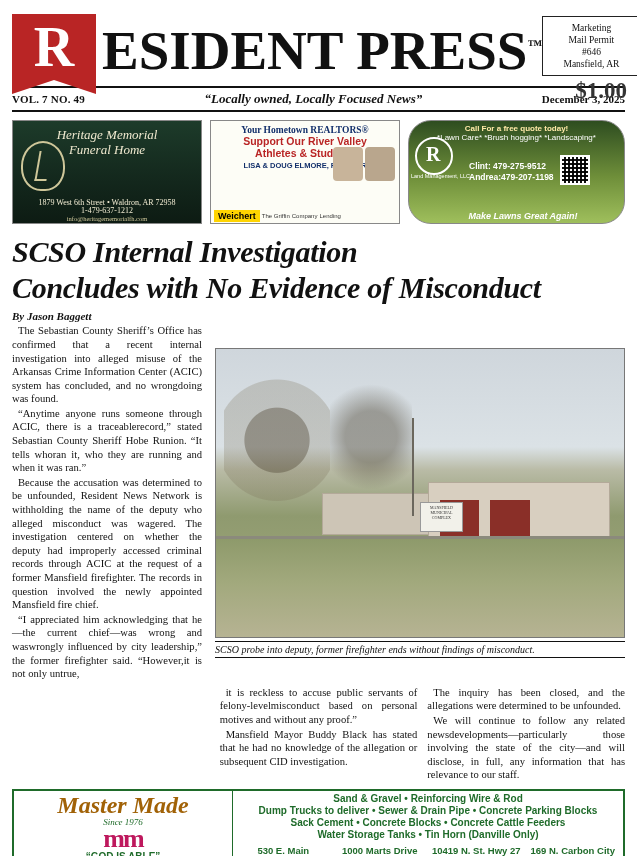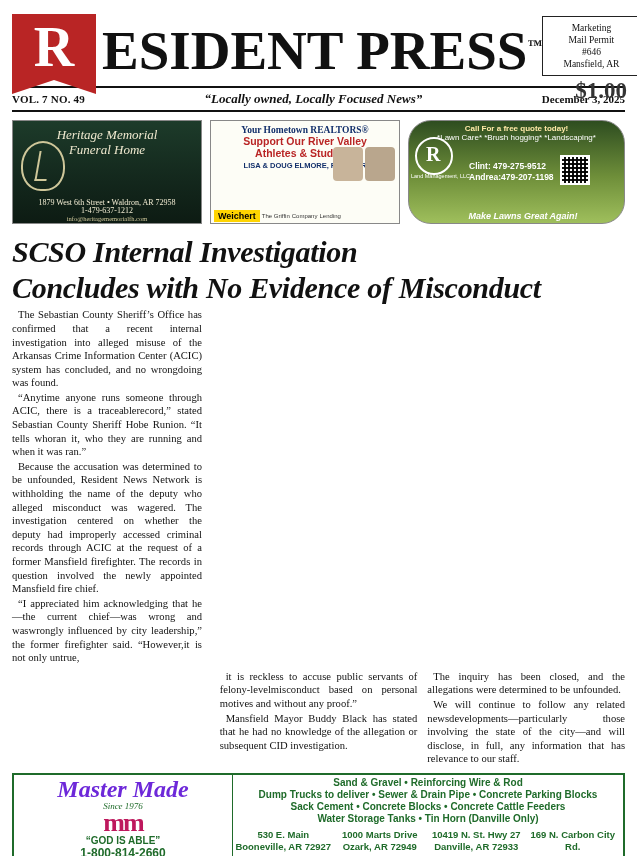--- a/index.html
+++ b/index.html
@@ -173,21 +173,21 @@
   .col3{flex:1 1 0;}
 
   
   .bottom-ad{
     margin:6px 12px 0 12px;border:2px solid #1f6b2a;box-sizing:border-box;
     height:104px;display:flex;background:#fff;position:relative;
   }
   .ba-left{flex:0 0 218px;border-right:1px solid #1f6b2a;position:relative;padding-top:2px;}
   .ba-title{
     text-align:center;font-family:"Liberation Serif",serif;font-style:italic;font-weight:bold;
-    font-size:24px;color:#6d28d9;line-height:24px;
+    font-size:24px;color:#a16207;line-height:24px;
   }
   .ba-since{text-align:center;font-size:9px;color:#1f6b2a;font-style:italic;}
   .ba-mm{text-align:center;font-size:26px;font-weight:bold;color:#be185d;line-height:24px;letter-spacing:-2px;}
   .ba-slog{text-align:center;font-size:10px;font-weight:bold;color:#1f6b2a;font-family:"Liberation Sans",sans-serif;}
   .ba-phone{text-align:center;font-size:12px;font-weight:bold;color:#1f6b2a;font-family:"Liberation Sans",sans-serif;}
   .ba-right{flex:1 1 auto;padding:2px 2px 0 2px;}
   .ba-serv{text-align:center;font-size:10px;font-weight:bold;color:#1f6b2a;line-height:12px;font-family:"Liberation Sans",sans-serif;}
   .ba-locs{display:flex;margin-top:4px;}
   .ba-loc{flex:1 1 0;text-align:center;font-size:9.5px;font-weight:bold;color:#1f6b2a;line-height:12px;font-family:"Liberation Sans",sans-serif;}
 </style>
@@ -262,27 +262,41 @@
       </div>
       <div class="qr"></div>
       <div class="ad3-bottom">Make Lawns Great Again!</div>
     </div>
   </div>
 
   <div class="headline">
     <div>SCSO Internal Investigation</div>
     <div>Concludes with No Evidence of Misconduct</div>
   </div>
+  <div class="byline">By Jason Baggett</div>
 
   <div class="body-top">
     <div class="col-narrow coltext">
       <p>The Sebastian County Sheriff’s Office has confirmed that a recent internal investigation into alleged misuse of the Arkansas Crime Information Center (ACIC) system has concluded, and no wrongdoing was found.</p>
       <p>“Anytime anyone runs someone through ACIC, there is a traceablerecord,” stated Sebastian County Sheriff Hobe Runion. “It tells whoran it, who they are running and when it was ran.”</p>
       <p>Because the accusation was determined to be unfounded, Resident News Network is withholding the name of the deputy who alleged misconduct was wagered. The investigation centered on whether the deputy had improperly accessed criminal records through ACIC at the request of a former Mansfield firefighter. The records in question involved the newly appointed Mansfield fire chief.</p>
       <p>“I appreciated him acknowledging that he—the current chief—was wrong and waswrongly influenced by city leadership,” the former firefighter said. “However,it is not only untrue,</p>
+    </div>
+    <div class="photo-wrap">
+      <div class="photo">
+        <div class="ph-tree1"></div>
+        <div class="ph-tree2"></div>
+        <div class="ph-left-b"></div>
+        <div class="ph-building"></div>
+        <div class="ph-pole"></div>
+        <div class="ph-sign">MANSFIELD MUNICIPAL COMPLEX</div>
+        <div class="ph-road"></div>
+        <div class="ph-grass"></div>
+      </div>
+      <div class="caption">SCSO probe into deputy, former firefighter ends without findings of misconduct.</div>
     </div>
   </div>
 
   <div class="body-bottom">
     <div class="col3 coltext"></div>
     <div class="col3 coltext">
       <p>it is reckless to accuse public servants of felony-levelmisconduct based on personal motives and without any proof.”</p>
       <p>Mansfield Mayor Buddy Black has stated that he had no knowledge of the allegation or subsequent CID investigation.</p>
     </div>
     <div class="col3 coltext">

